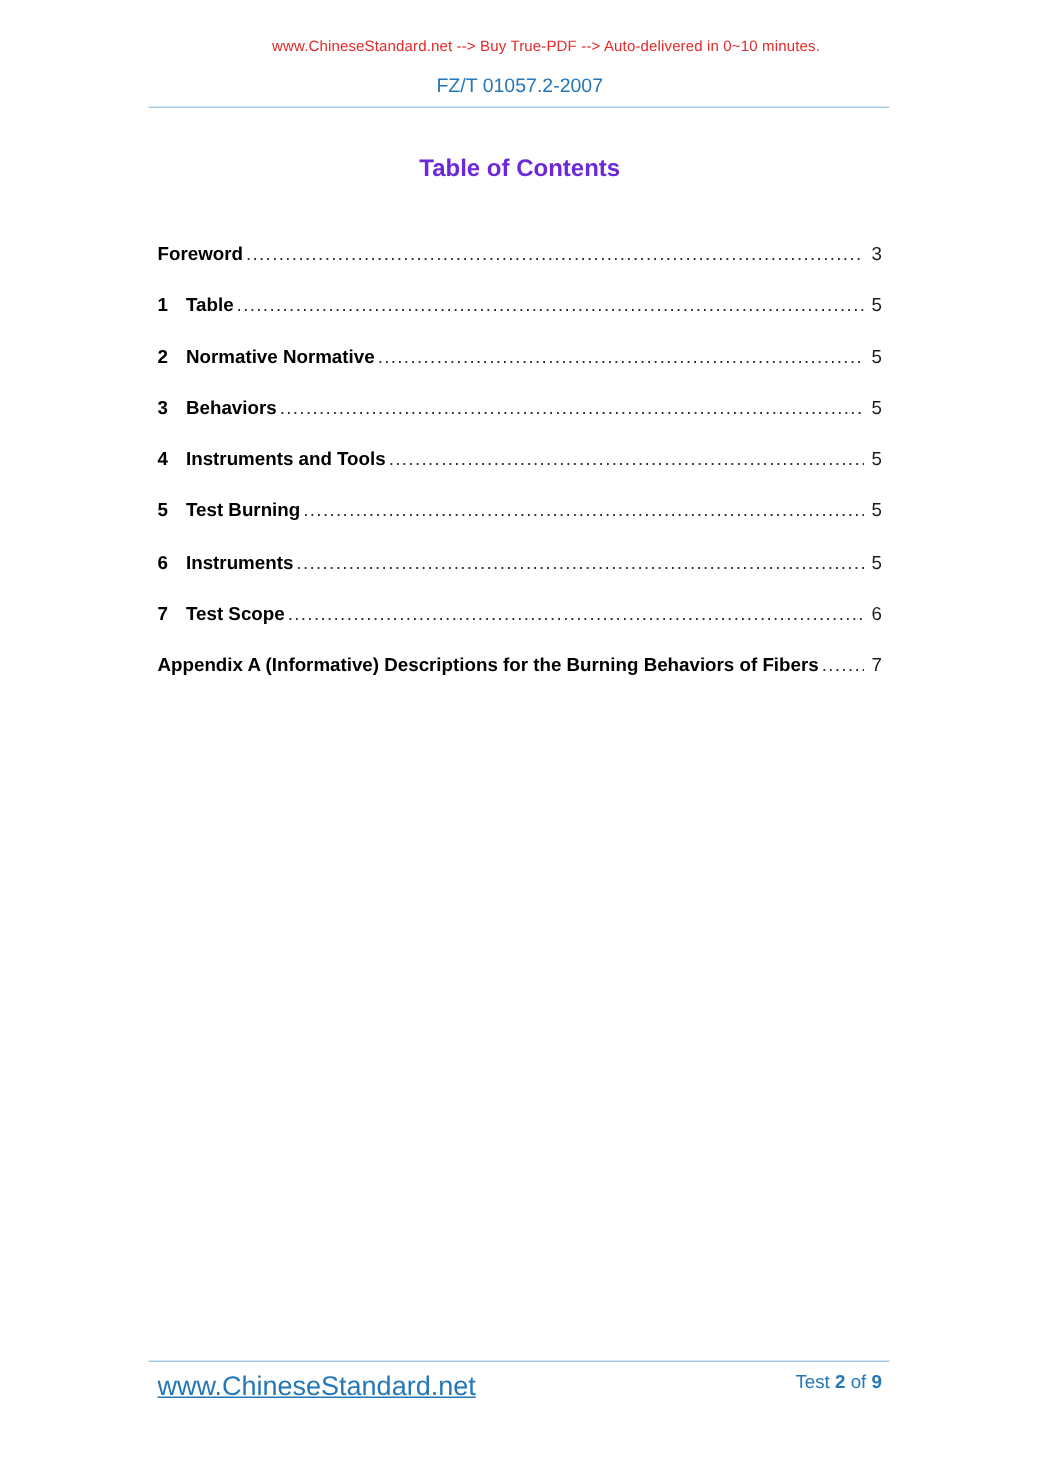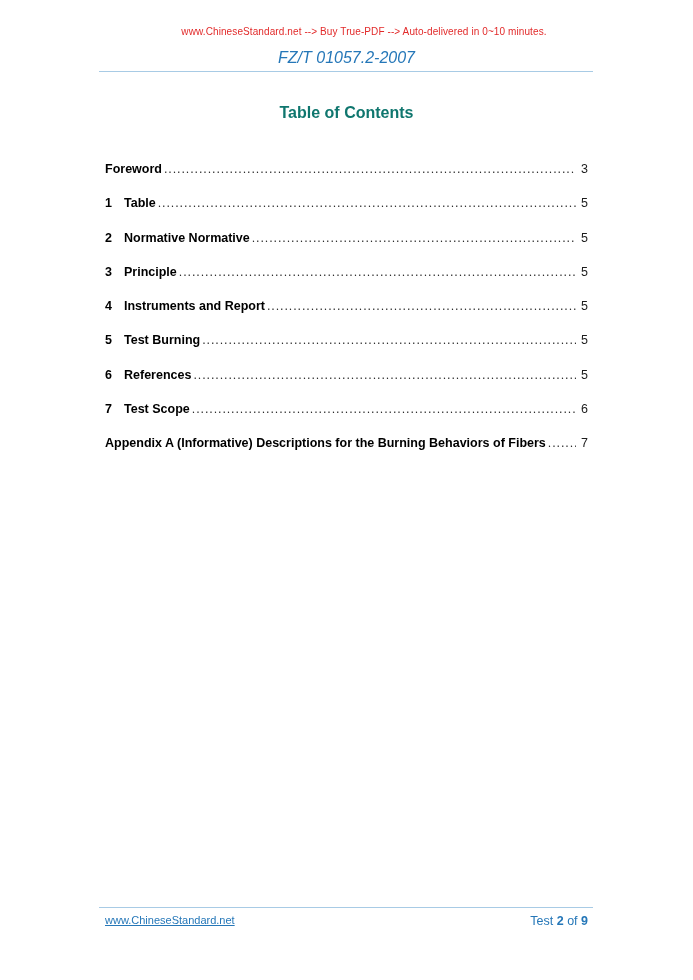--- a/index.html
+++ b/index.html
@@ -29,41 +29,40 @@
     text-align:center;
     font-size:10px;
     color:var(--promo-red);
     letter-spacing:0.1px;
     padding-left:35px;
   }
   .stdnum{
     position:absolute;
     top:49px; left:0; right:0;
     text-align:center;
-    font-size:16px;
+    font-size:13px;
     color:var(--link-blue);
-    font-style:italic;
   }
   .rule{
     position:absolute;
     left:99px;
     width:494px;
     height:1px;
     background:var(--rule-blue);
   }
   .rule-top{top:71px;}
   .rule-bottom{top:907px;}
   
   .doc-title{
     position:absolute;
     top:104px; left:0; right:0;
     text-align:center;
     font-size:16px;
     font-weight:bold;
-    color:#0f766e;
+    color:#6d28d9;
   }
   
   .toc{
     position:absolute;
     top:162px;
     left:105px;
     width:483px;
   }
   .toc-row{
     display:flex;
@@ -98,21 +97,21 @@
     flex:none;
     font-weight:normal;
     color:#1c1c1c;
     padding-left:5px;
   }
   
   .footer-link{
     position:absolute;
     top:914px;
     left:105px;
-    font-size:11px;
+    font-size:18px;
     color:var(--link-blue);
     text-decoration:underline;
     cursor:pointer;
   }
   .footer-page{
     position:absolute;
     top:914px;
     right:105px;
     font-size:12.5px;
     color:var(--link-blue);
@@ -149,42 +148,42 @@
 
     <div class="toc-row">
       <span class="toc-num">2</span>
       <span class="toc-label">Normative Normative</span>
       <span class="toc-dots">............................................................................................................................................................................................................................................................................................................</span>
       <span class="toc-page">5</span>
     </div>
 
     <div class="toc-row">
       <span class="toc-num">3</span>
-      <span class="toc-label">Principle </span>
+      <span class="toc-label">Behaviors </span>
       <span class="toc-dots">............................................................................................................................................................................................................................................................................................................</span>
       <span class="toc-page">5</span>
     </div>
 
     <div class="toc-row">
       <span class="toc-num">4</span>
-      <span class="toc-label">Instruments and Report </span>
+      <span class="toc-label">Instruments and Tools </span>
       <span class="toc-dots">............................................................................................................................................................................................................................................................................................................</span>
       <span class="toc-page">5</span>
     </div>
 
     <div class="toc-row">
       <span class="toc-num">5</span>
       <span class="toc-label">Test Burning</span>
       <span class="toc-dots">............................................................................................................................................................................................................................................................................................................</span>
       <span class="toc-page">5</span>
     </div>
 
     <div class="toc-row">
       <span class="toc-num">6</span>
-      <span class="toc-label">References</span>
+      <span class="toc-label">Instruments</span>
       <span class="toc-dots">............................................................................................................................................................................................................................................................................................................</span>
       <span class="toc-page">5</span>
     </div>
 
     <div class="toc-row">
       <span class="toc-num">7</span>
       <span class="toc-label">Test Scope</span>
       <span class="toc-dots">............................................................................................................................................................................................................................................................................................................</span>
       <span class="toc-page">6</span>
     </div>

